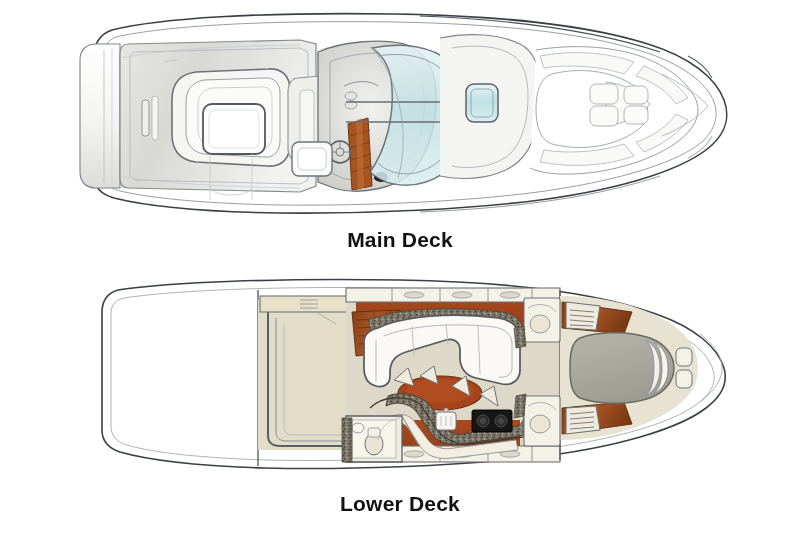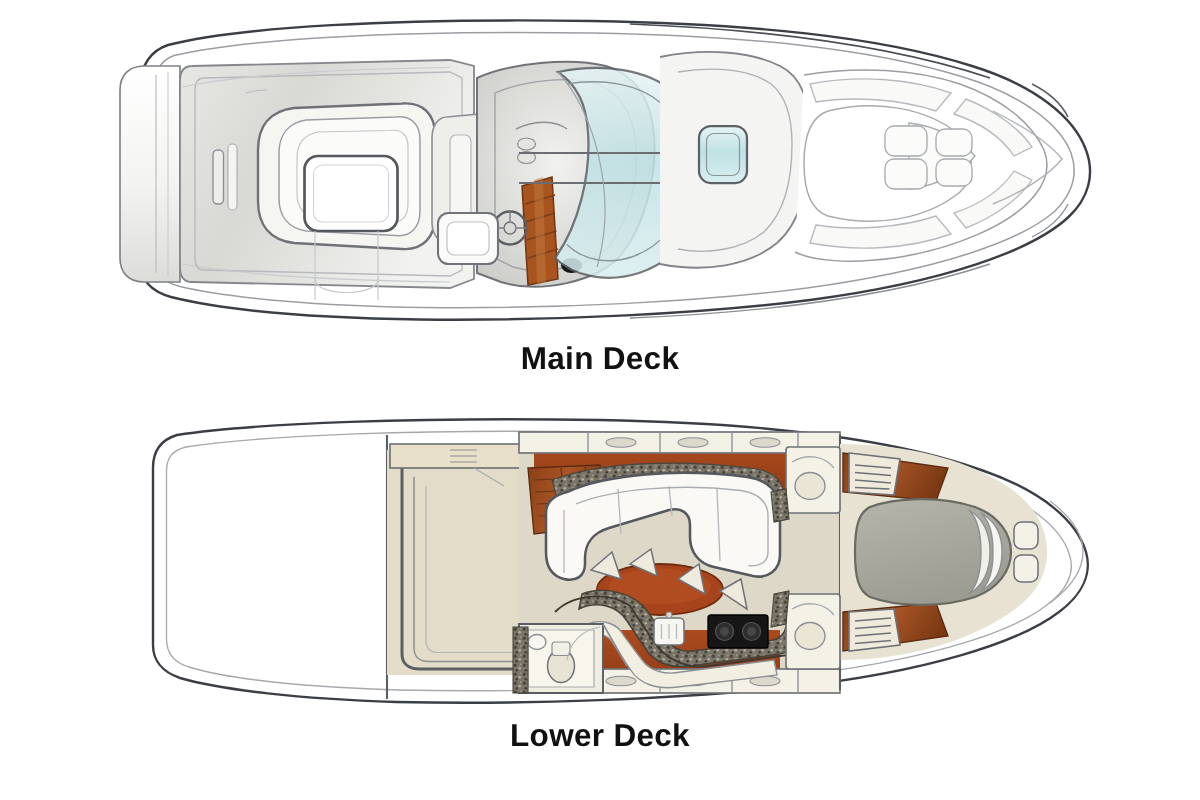--- a/index.html
+++ b/index.html
@@ -34,21 +34,21 @@
     left: 0;
     width: 800px;
     text-align: center;
     font-family: "Liberation Sans", sans-serif;
     font-weight: bold;
     font-size: 21px;
     letter-spacing: 0.2px;
     color: #111111;
   }
   #main-deck-caption { top: 228px; }
-  #lower-deck-caption { top: 479px; }
+  #lower-deck-caption { top: 492px; }
 </style>
 </head>
 <body>
 
 <div id="stage">
 
   <svg id="main-deck-svg" class="deck-svg" viewBox="0 0 800 235">
     <defs>
       <linearGradient id="glassGrad" x1="0" y1="0" x2="0" y2="1">
         <parameter name="stop"></parameter>

